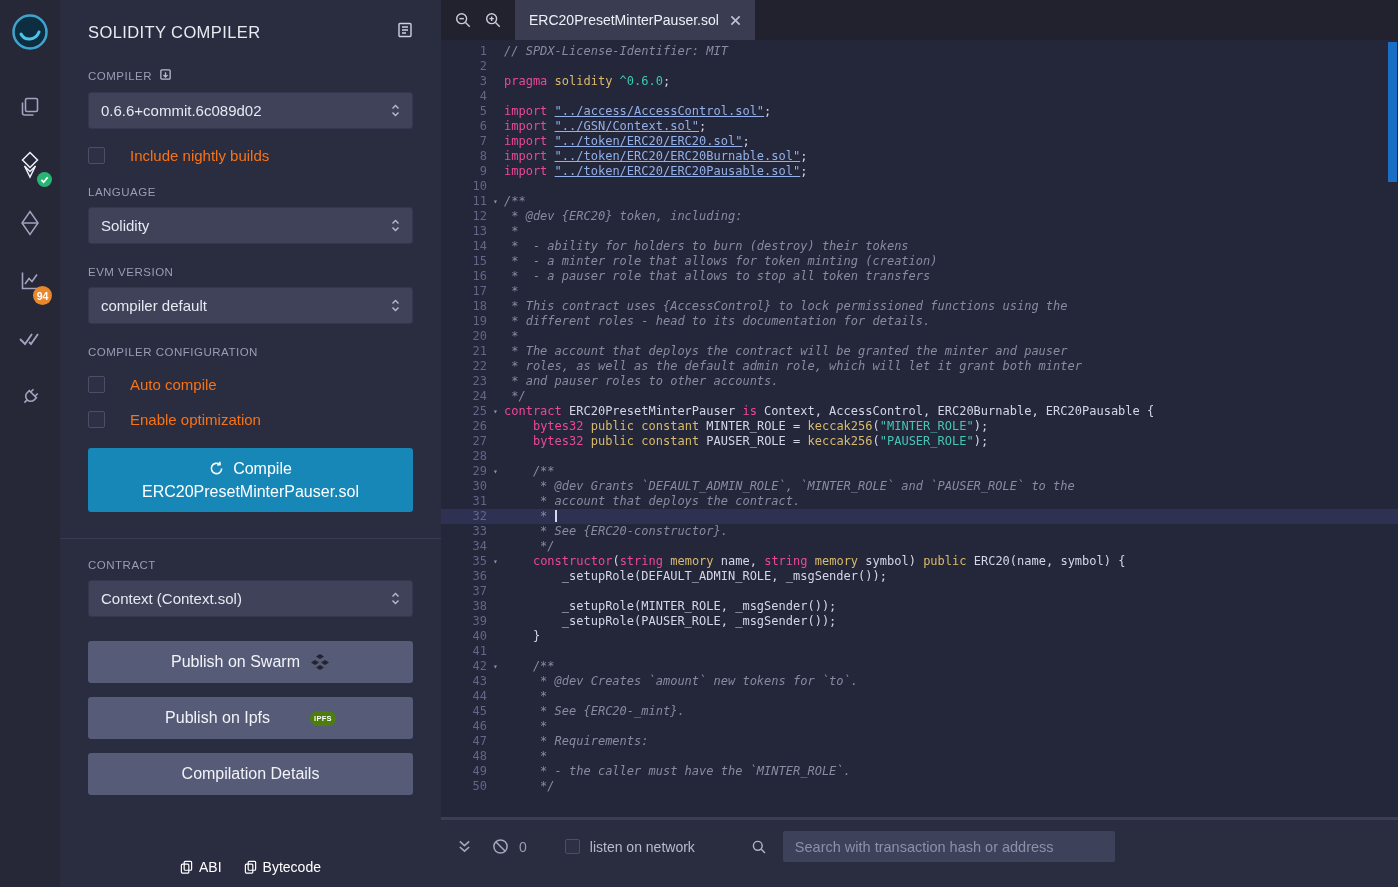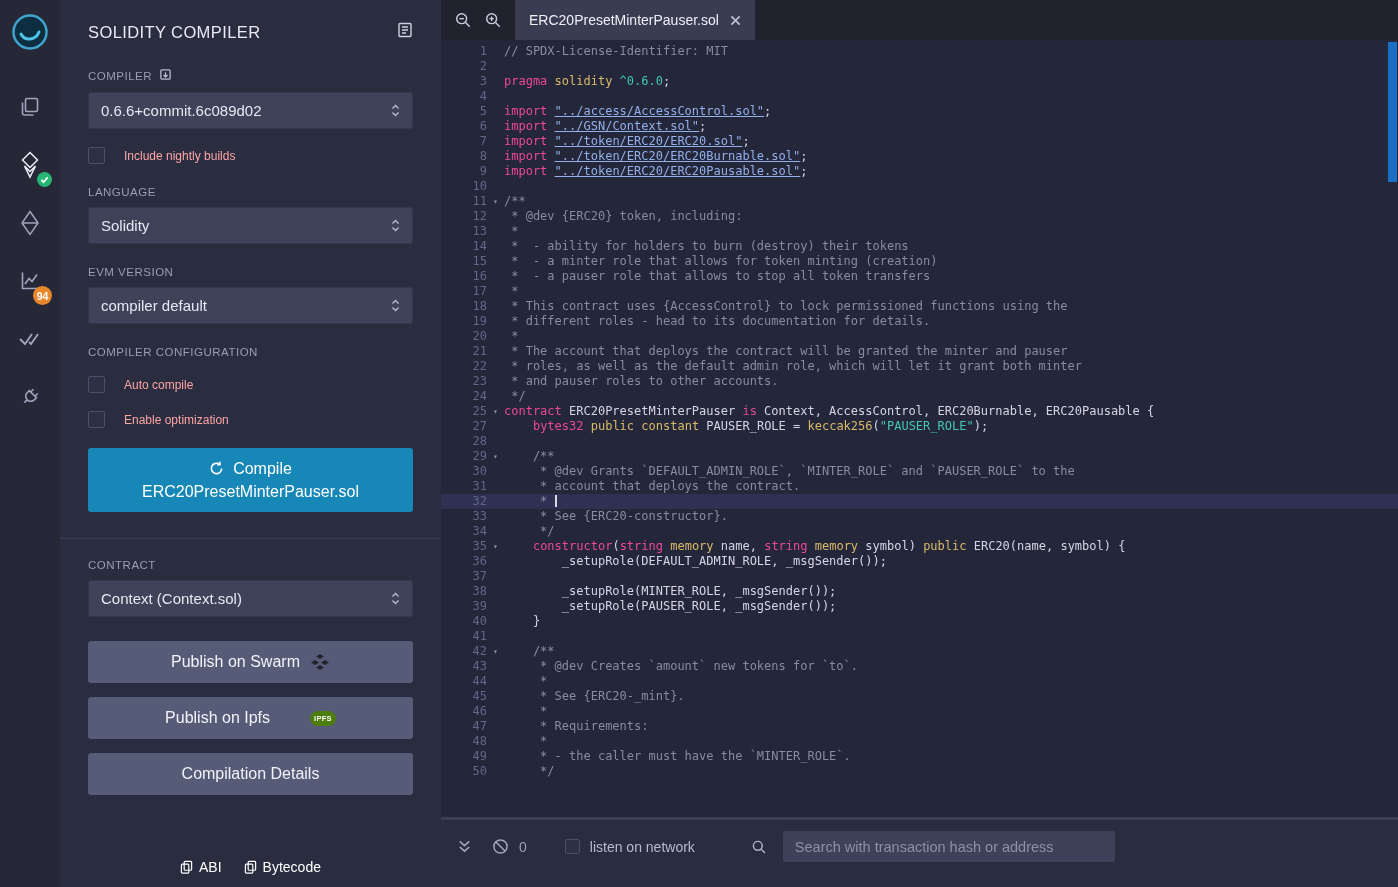--- a/index.html
+++ b/index.html
@@ -56,22 +56,22 @@
   .mini-icon { color:#b9bcce; }
 
   .select {
     height:37px; background:#3f4259; border:1px solid #343750; border-radius:3px;
     display:flex; align-items:center; justify-content:space-between;
     padding:0 12px; font-size:15px; color:#e6e8f2; cursor:pointer;
   }
   .caret { color:#b9bcce; flex:none; }
 
   .check-row {
-    display:flex; align-items:center; gap:19px; margin:18px 0;
-    font-size:12px; color:#fca5a5; cursor:pointer;
+    display:flex; align-items:center; gap:25px; margin:18px 0;
+    font-size:15px; color:#f97316; cursor:pointer;
   }
   .cb {
     width:17px; height:17px; flex:none; border-radius:2px;
     background:#2e3045; border:1px solid #4b4e66;
   }
   .cb.small { width:15px; height:15px; }
 
   .compile-btn {
     margin-top:20px; width:100%; border:none; border-radius:3px;
     background:#1787b8; color:#fff; font-family:inherit;
@@ -113,21 +113,21 @@
     font-family:"DejaVu Sans Mono", monospace; font-size:12px; line-height:15px;
     padding-top:4px;
   }
   .cl { display:flex; height:15px; white-space:pre; }
   .ln { width:46px; flex:none; text-align:right; color:#62678a; user-select:none; }
   .fold { width:17px; flex:none; text-align:center; color:#8d91ad; font-size:8px; line-height:15px; }
   .ct { flex:1; color:#d4d6e6; }
   .cl.active { background:#2e3152; }
   .cursor { display:inline-block; width:2px; height:12px; background:#d6d9e8; vertical-align:-2px; }
 
-  .cm  { color:#878ca0; }
+  .cm  { color:#878ca0; font-style:italic; }
   .k   { color:#ec4899; }
   .kb  { color:#d8bb6a; }
   .num { color:#3dc9b0; }
   .s   { color:#93b0e8; text-decoration:underline; }
   .s2  { color:#45c5b5; }
 
   .vscroll { position:absolute; top:2px; right:1px; width:9px; height:140px; background:#1a6fc4; cursor:grab; }
 
   
   .terminal {
@@ -390,20 +390,21 @@
           <div class="cl"><span class="ln">16</span><span class="fold"></span><span class="ct"><span class="cm"> *  - a pauser role that allows to stop all token transfers</span></span></div>
           <div class="cl"><span class="ln">17</span><span class="fold"></span><span class="ct"><span class="cm"> *</span></span></div>
           <div class="cl"><span class="ln">18</span><span class="fold"></span><span class="ct"><span class="cm"> * This contract uses {AccessControl} to lock permissioned functions using the</span></span></div>
           <div class="cl"><span class="ln">19</span><span class="fold"></span><span class="ct"><span class="cm"> * different roles - head to its documentation for details.</span></span></div>
           <div class="cl"><span class="ln">20</span><span class="fold"></span><span class="ct"><span class="cm"> *</span></span></div>
           <div class="cl"><span class="ln">21</span><span class="fold"></span><span class="ct"><span class="cm"> * The account that deploys the contract will be granted the minter and pauser</span></span></div>
           <div class="cl"><span class="ln">22</span><span class="fold"></span><span class="ct"><span class="cm"> * roles, as well as the default admin role, which will let it grant both minter</span></span></div>
           <div class="cl"><span class="ln">23</span><span class="fold"></span><span class="ct"><span class="cm"> * and pauser roles to other accounts.</span></span></div>
           <div class="cl"><span class="ln">24</span><span class="fold"></span><span class="ct"><span class="cm"> */</span></span></div>
           <div class="cl"><span class="ln">25</span><span class="fold">▾</span><span class="ct"><span class="k">contract</span><span> ERC20PresetMinterPauser </span><span class="k">is</span><span> Context, AccessControl, ERC20Burnable, ERC20Pausable {</span></span></div>
+          <div class="cl"><span class="ln">26</span><span class="fold"></span><span class="ct"><span>    </span><span class="k">bytes32</span><span> </span><span class="kb">public</span><span> </span><span class="kb">constant</span><span> MINTER_ROLE = </span><span class="kb">keccak256</span><span>(</span><span class="s2">"MINTER_ROLE"</span><span>);</span></span></div>
           <div class="cl"><span class="ln">27</span><span class="fold"></span><span class="ct"><span>    </span><span class="k">bytes32</span><span> </span><span class="kb">public</span><span> </span><span class="kb">constant</span><span> PAUSER_ROLE = </span><span class="kb">keccak256</span><span>(</span><span class="s2">"PAUSER_ROLE"</span><span>);</span></span></div>
           <div class="cl"><span class="ln">28</span><span class="fold"></span><span class="ct"></span></div>
           <div class="cl"><span class="ln">29</span><span class="fold">▾</span><span class="ct"><span class="cm">    /**</span></span></div>
           <div class="cl"><span class="ln">30</span><span class="fold"></span><span class="ct"><span class="cm">     * @dev Grants `DEFAULT_ADMIN_ROLE`, `MINTER_ROLE` and `PAUSER_ROLE` to the</span></span></div>
           <div class="cl"><span class="ln">31</span><span class="fold"></span><span class="ct"><span class="cm">     * account that deploys the contract.</span></span></div>
           <div class="cl active"><span class="ln">32</span><span class="fold"></span><span class="ct"><span class="cm">     * </span><span class="cursor"></span></span></div>
           <div class="cl"><span class="ln">33</span><span class="fold"></span><span class="ct"><span class="cm">     * See {ERC20-constructor}.</span></span></div>
           <div class="cl"><span class="ln">34</span><span class="fold"></span><span class="ct"><span class="cm">     */</span></span></div>
           <div class="cl"><span class="ln">35</span><span class="fold">▾</span><span class="ct"><span>    </span><span class="k">constructor</span><span>(</span><span class="k">string</span><span> </span><span class="kb">memory</span><span> name, </span><span class="k">string</span><span> </span><span class="kb">memory</span><span> symbol) </span><span class="kb">public</span><span> ERC20(name, symbol) {</span></span></div>
           <div class="cl"><span class="ln">36</span><span class="fold"></span><span class="ct"><span>        _setupRole(DEFAULT_ADMIN_ROLE, _msgSender());</span></span></div>

